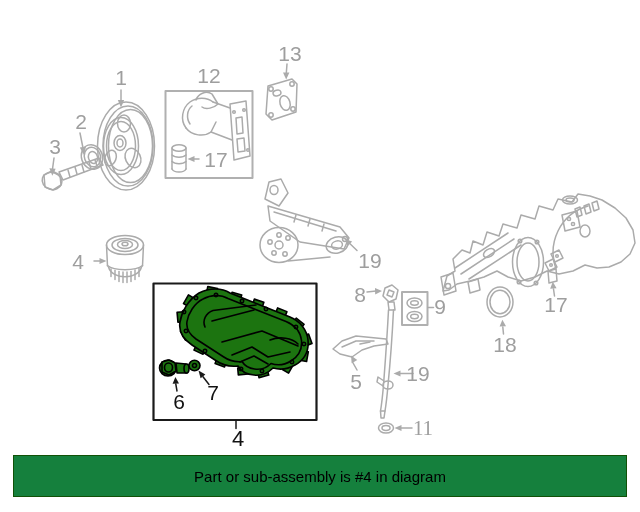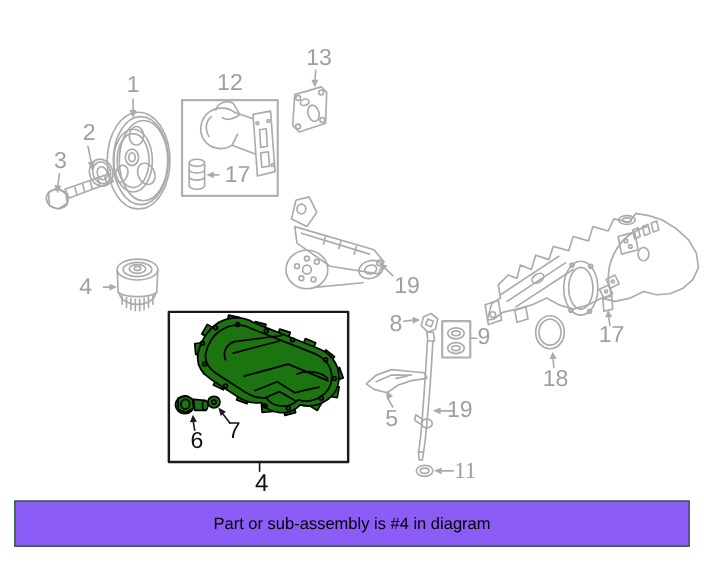--- a/index.html
+++ b/index.html
@@ -20,21 +20,21 @@
   .art .grn { fill:#1c7410; stroke:#000000; stroke-width:1.6; }
   .art .gln { fill:none; stroke:#000000; stroke-width:1.6; }
   .lbl {
     position:absolute; transform:translate(-50%,-50%);
     font-size:21px; line-height:1; color:#9e9e9e; white-space:nowrap;
   }
   .lbl.dark { color:#111111; }
   .lbl.big  { font-size:22px; }
   .banner {
     position:absolute; left:13px; top:455px; width:612px; height:40px;
-    background:#8b5cf6; border:1px solid #115207; color:#000000;
+    background:#15803d; border:1px solid #115207; color:#000000;
     display:flex; flex-direction:column; justify-content:center;
     text-align:center; font-size:15px; line-height:17px;
   }
 </style>
 </head>
 <body>
 
 <div class="stage">
 
   <svg class="art" width="640" height="512" viewBox="0 0 640 512">

